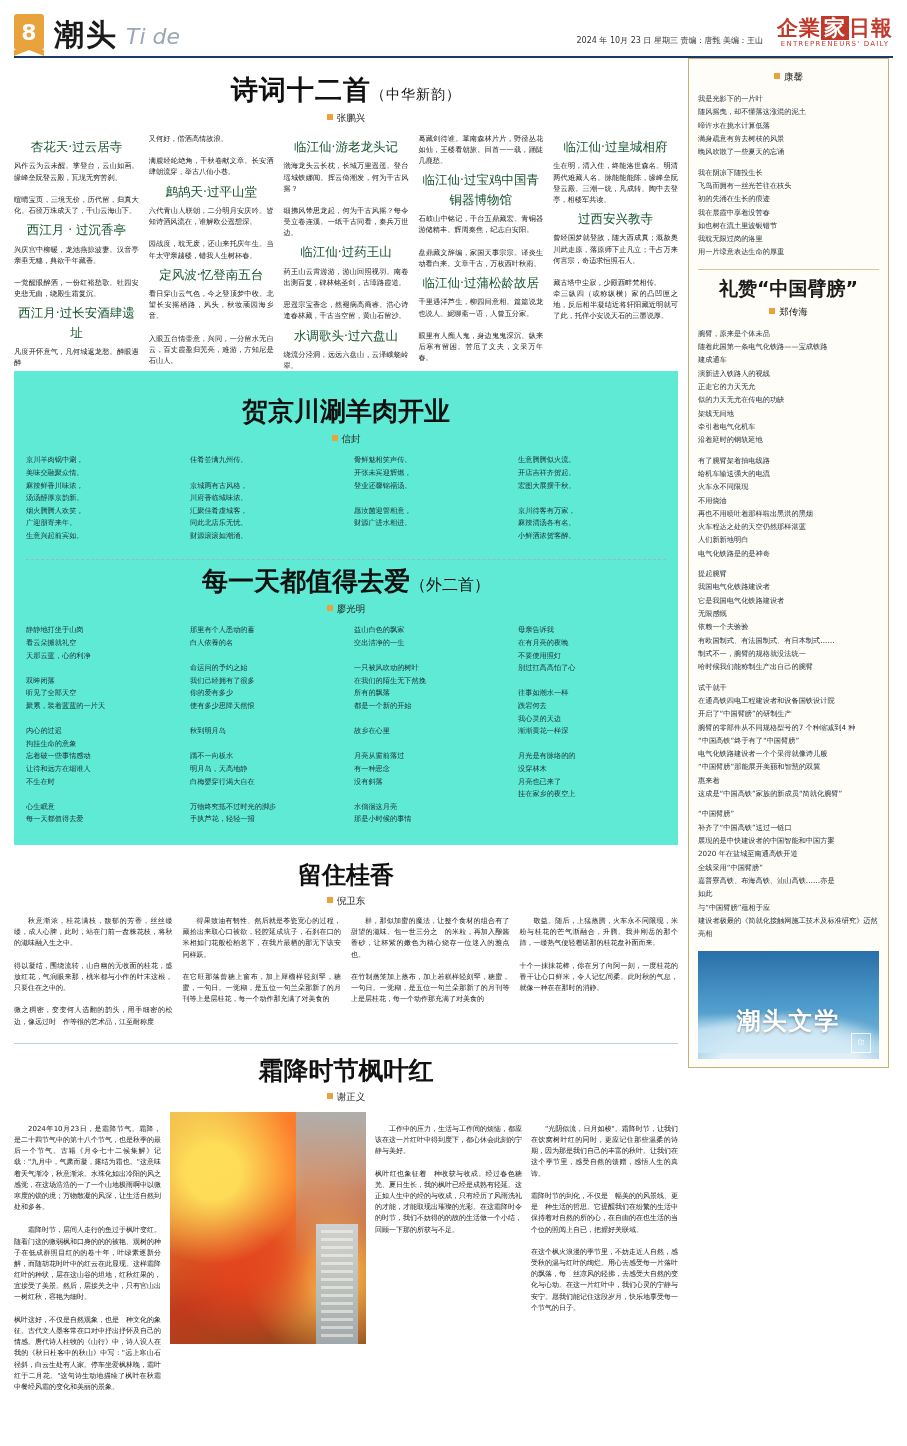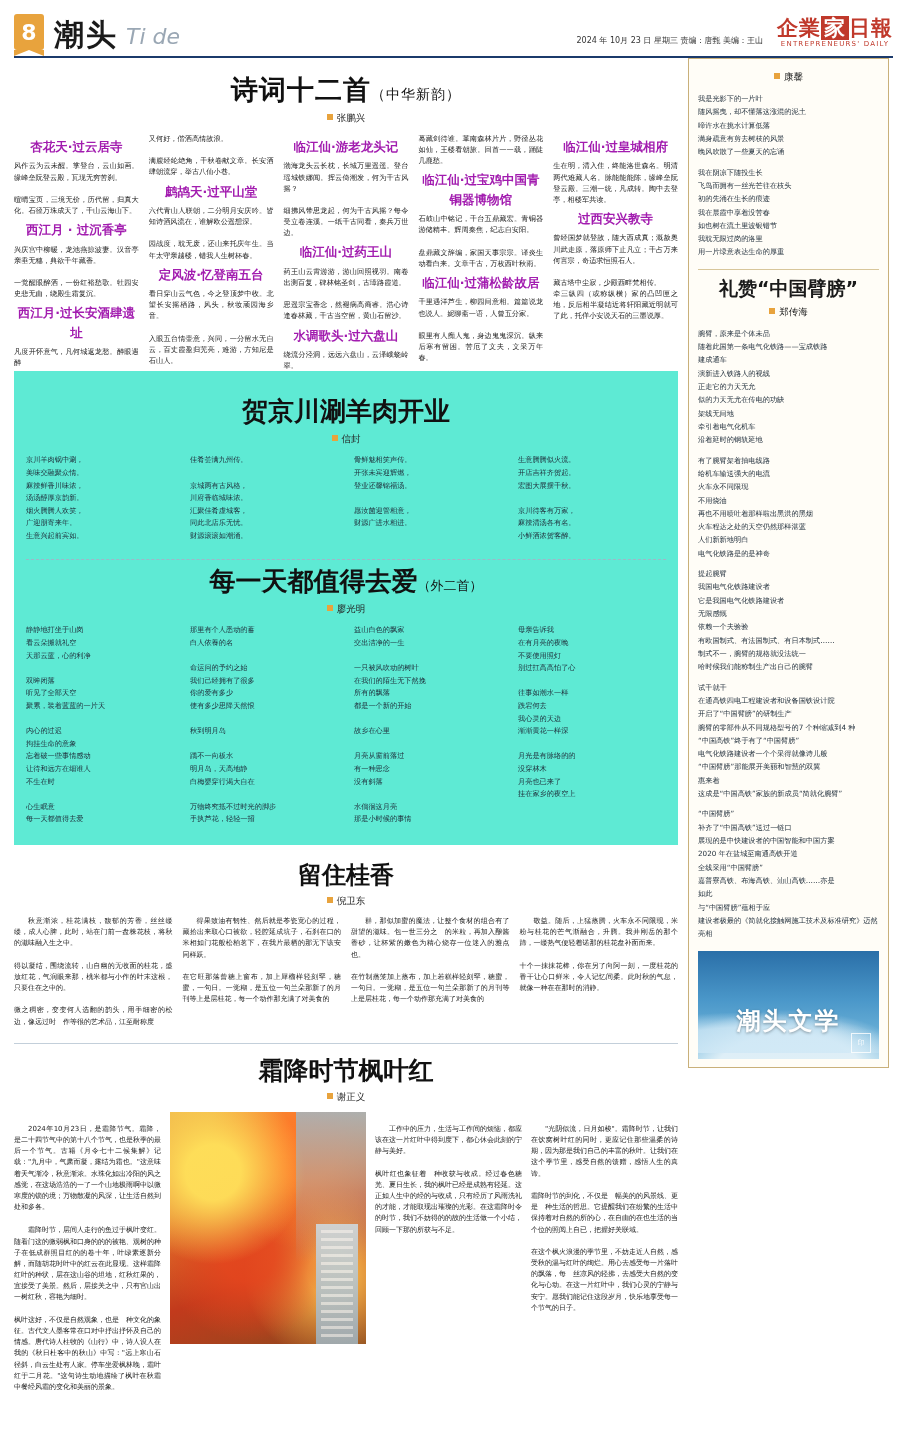--- a/index.html
+++ b/index.html
@@ -127,35 +127,35 @@
   .poem-cols {
     display: flex;
     gap: 10px;
     font-size: 7.2px;
     line-height: 1.55;
     color: #222;
   }
   .poem-col { flex: 1; }
   .poem-title {
     font-size: 12.5px;
-    font-weight: bold;
+    font-weight: normal;
     text-align: center;
     margin: 4px 0 4px;
-    color: #a21caf;
+    color: #14532d;
   }
   .poem-body { text-align: justify; }
 
   
   .tinted {
     background: #5eead4;
     padding: 19px 12px 12px;
     margin-top: 0;
   }
   .h-feature { font-size: 26px; margin: 4px 0 2px; }
-  .h-feature .sub { font-size: 13px; font-weight: normal; }
+  .h-feature .sub { font-size: 16px; font-weight: normal; }
   .verse-cols {
     display: flex;
     gap: 16px;
     font-size: 7.2px;
     line-height: 1.75;
     color: #1d2b38;
   }
   .verse-col { flex: 1; }
   .verse-col p { margin: 0 0 7px; }
   .tint-rule { border-top: 1px dashed #9fb6c8; margin: 10px 0 4px; }

